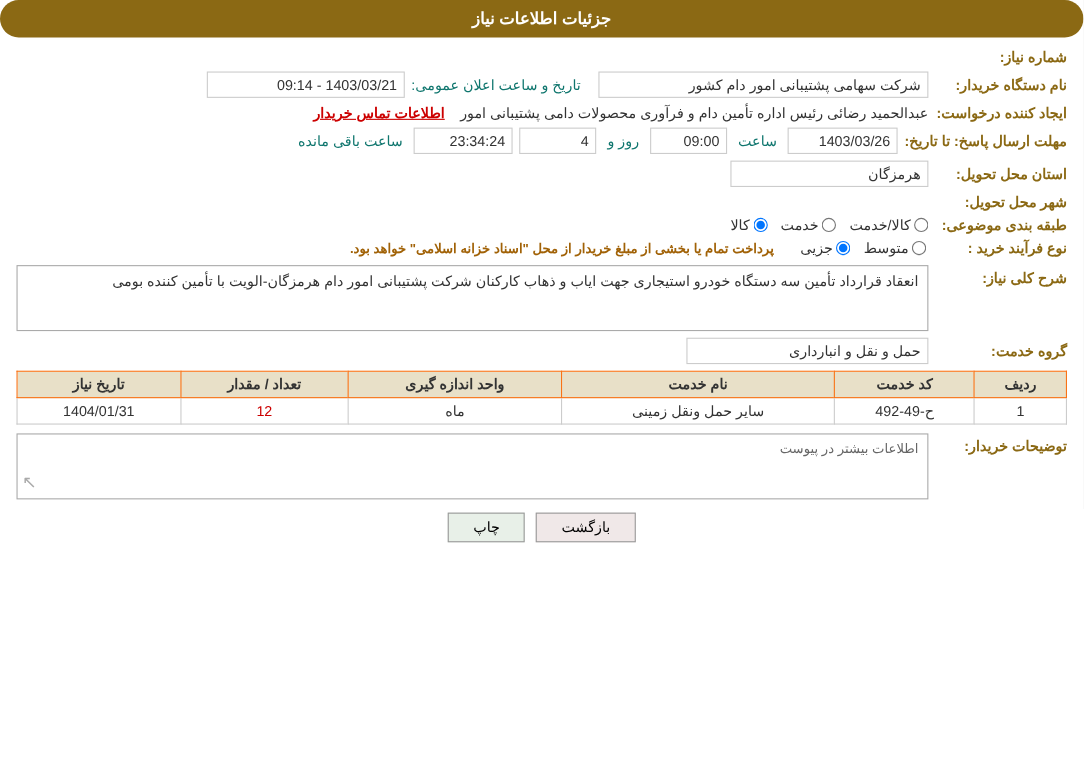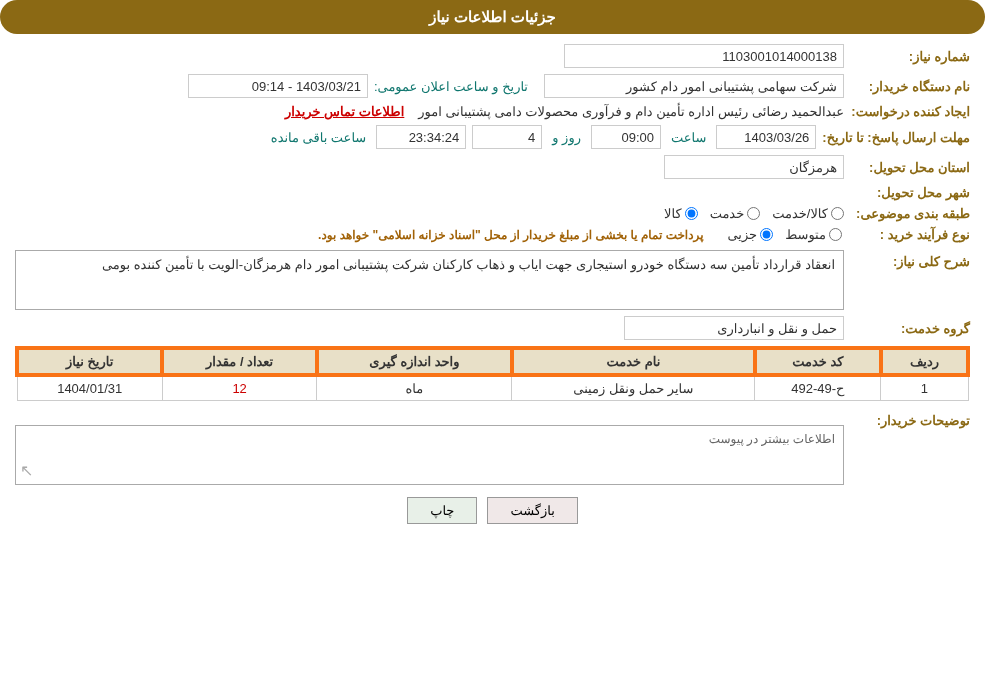--- a/index.html
+++ b/index.html
@@ -109,21 +109,21 @@
       margin-bottom: 6px;
       gap: 6px;
     }
     .data-table {
       width: 100%;
       border-collapse: collapse;
       margin-bottom: 8px;
     }
     .data-table th {
       background: #e8e0c8;
-      border: 4px solid #f97316;
+      border: 1px solid #f97316;
       padding: 4px 8px;
       text-align: center;
       font-weight: bold;
       color: #333;
     }
     .data-table td {
       border: 1px solid #ccc;
       padding: 4px 8px;
       text-align: center;
     }
@@ -170,38 +170,34 @@
     }
     .content-inner {
       position: relative;
     }
     .desc-wrapper {
       position: relative;
       width: 100%;
     }
     .notes-wrapper {
       position: relative;
-      margin-top: 16px;
     }
   </style>
 </head>
 <body>
 
 <div class="page-wrapper">
   <div class="header-bar">
     <span>جزئیات اطلاعات نیاز</span>
   </div>
   <div class="content">
     <div class="content-inner">
 
       <div class="form-row">
         <span class="label-cell">شماره نیاز:</span>
-        <div class="input-box wide">
-          <span>1103001014000138</span>
-        </div>
       </div>
 
       <div class="form-row">
         <span class="label-cell">نام دستگاه خریدار:</span>
         <div class="input-box" style="min-width:300px;">
           <span>شرکت سهامی پشتیبانی امور دام کشور</span>
         </div>
         <span class="inline-label" style="margin-right:10px;">تاریخ و ساعت اعلان عمومی:</span>
         <div class="input-box medium">
           <span>1403/03/21 - 09:14</span>

